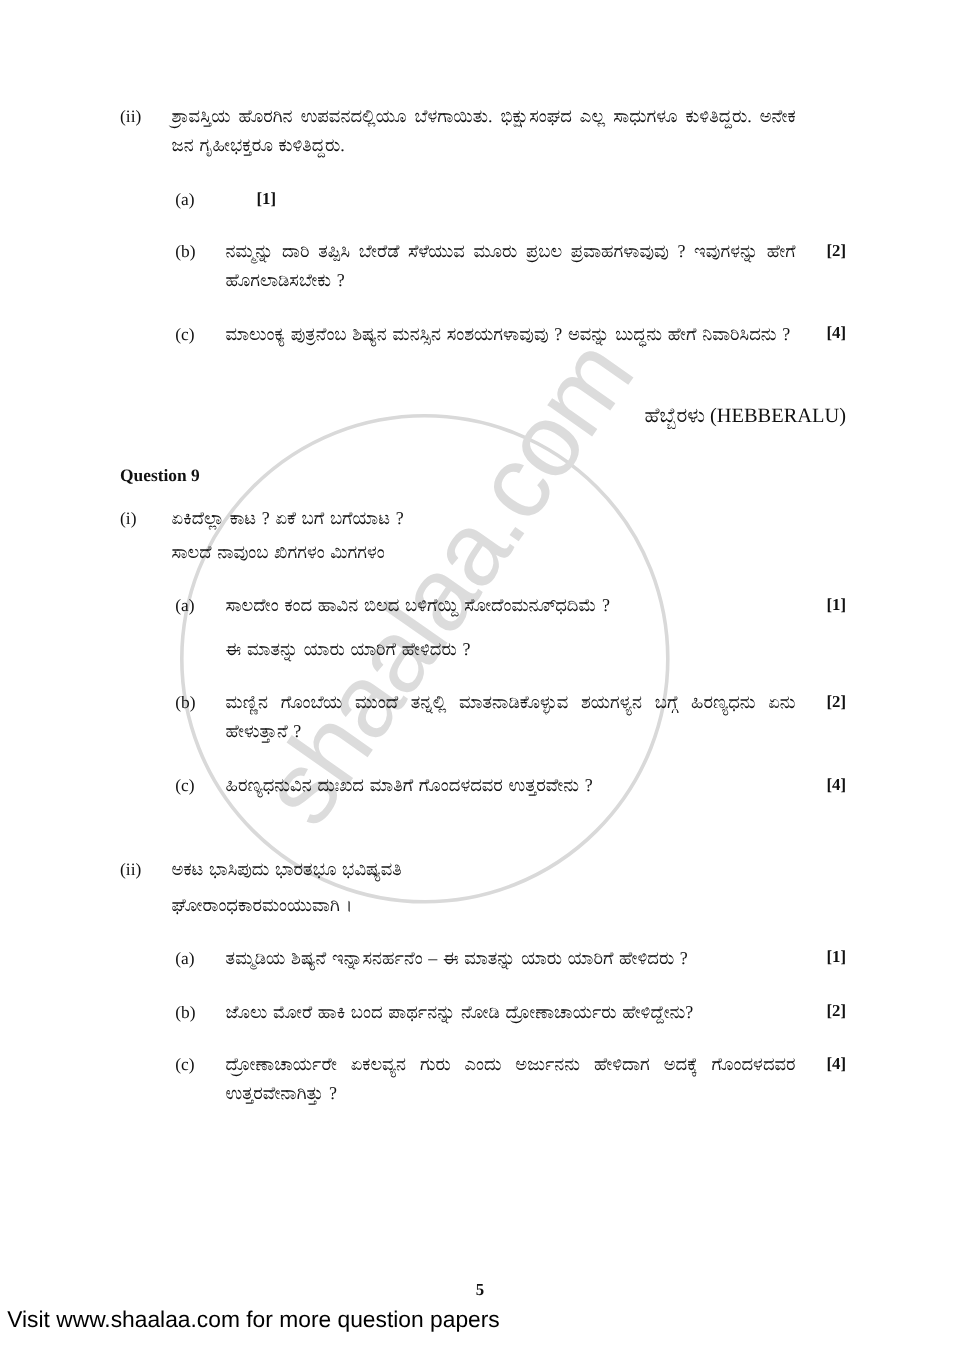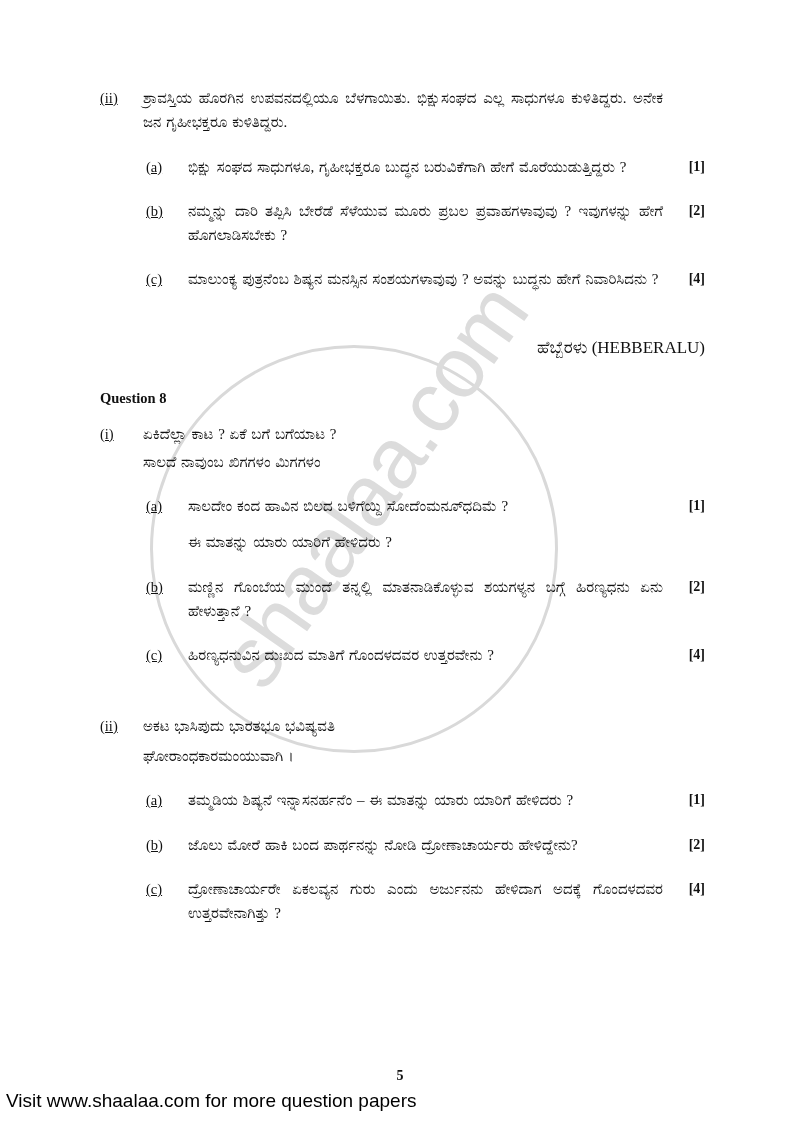--- a/index.html
+++ b/index.html
@@ -71,21 +71,20 @@
   .qrow {
     display: flex;
     align-items: flex-start;
     margin-bottom: 2px;
   }
   .marker {
     flex: 0 0 auto;
     font-size: 14.5px;
     line-height: 1.55;
     padding-top: 1px;
-    text-decoration: underline;
   }
   .marker.roman  { width: 43px; }
   .marker.letter { width: 42px; }
 
   .indent-sub { margin-left: 46px; }
 
   .qbody {
     flex: 1 1 auto;
     font-size: 15px;
     line-height: 1.62;
@@ -161,21 +160,20 @@
     <div class="qrow">
       <div class="marker roman">(ii)</div>
       <div class="qbody">ಶ್ರಾವಸ್ತಿಯ ಹೊರಗಿನ ಉಪವನದಲ್ಲಿಯೂ ಬೆಳಗಾಯಿತು. ಭಿಕ್ಷುಸಂಘದ ಎಲ್ಲ ಸಾಧುಗಳೂ ಕುಳಿತಿದ್ದರು. ಅನೇಕ ಜನ ಗೃಹೀಭಕ್ತರೂ ಕುಳಿತಿದ್ದರು.</div>
       <div class="marks empty">[0]</div>
     </div>
 
     <div class="block-gap-md"></div>
 
     <div class="qrow indent-sub">
       <div class="marker letter">(a)</div>
-      <div class="qbody">ಭಿಕ್ಷು ಸಂಘದ ಸಾಧುಗಳೂ, ಗೃಹೀಭಕ್ತರೂ ಬುದ್ಧನ ಬರುವಿಕೆಗಾಗಿ ಹೇಗೆ ಮೊರೆಯುಡುತ್ತಿದ್ದರು ?</div>
       <div class="marks">[1]</div>
     </div>
 
     <div class="block-gap-md"></div>
 
     <div class="qrow indent-sub">
       <div class="marker letter">(b)</div>
       <div class="qbody">ನಮ್ಮನ್ನು ದಾರಿ ತಪ್ಪಿಸಿ ಬೇರೆಡೆ ಸೆಳೆಯುವ ಮೂರು ಪ್ರಬಲ ಪ್ರವಾಹಗಳಾವುವು ? ಇವುಗಳನ್ನು ಹೇಗೆ ಹೊಗಲಾಡಿಸಬೇಕು ?</div>
       <div class="marks">[2]</div>
     </div>
@@ -190,21 +188,21 @@
 
     <div style="height:42px"></div>
 
     <div class="centered-heading">
       <span>ಹೆಬ್ಬೆರಳು</span>
       <span class="latin">(HEBBERALU)</span>
     </div>
 
     <div style="height:30px"></div>
 
-    <div class="section-label">Question 8</div>
+    <div class="section-label">Question 9</div>
 
     <div style="height:15px"></div>
 
     <div class="qrow">
       <div class="marker roman">(i)</div>
       <div class="qbody nojustify">
         <p>ಏಕಿದೆಲ್ಲಾ ಕಾಟ ? ಏಕೆ ಬಗೆ ಬಗೆಯಾಟ ?</p>
         <p style="margin-top:4px">ಸಾಲದೆ ನಾವುಂಬ ಖಿಗಗಳಂ ಮಿಗಗಳಂ</p>
       </div>
       <div class="marks empty">[0]</div>

